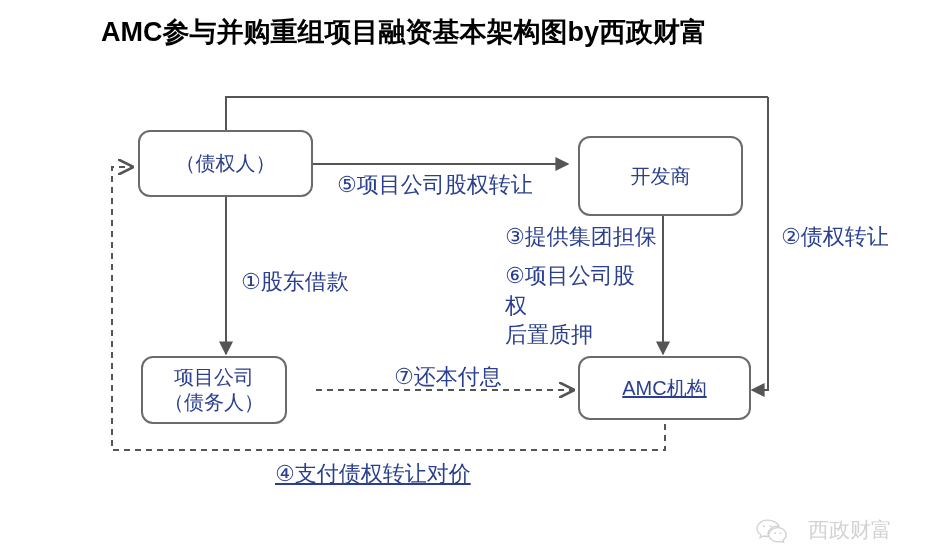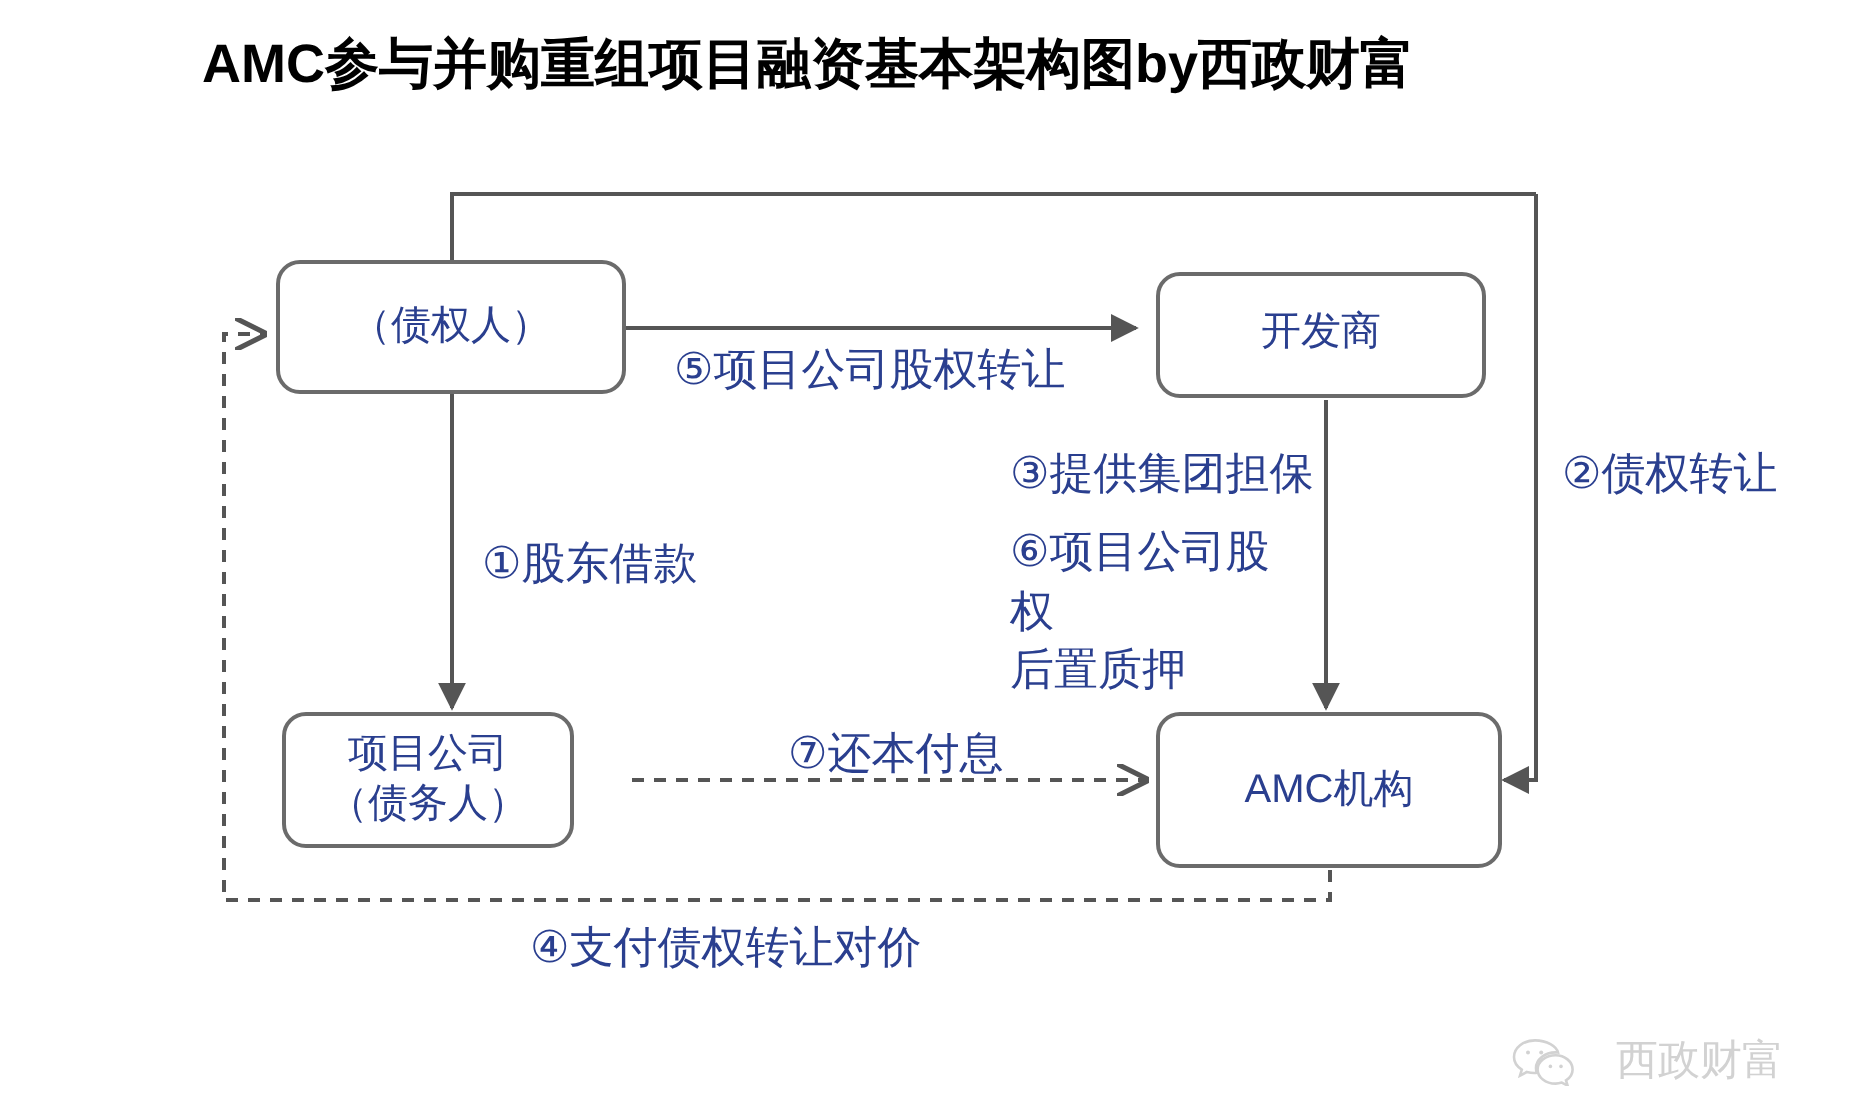--- a/index.html
+++ b/index.html
@@ -104,49 +104,49 @@
 
     <path d="M 316 390 L 573 390" fill="none" stroke="#555555" stroke-width="2" stroke-dasharray="6 5" marker-end="url(#arrow-open)"></path>
 
     <path d="M 665 424 L 665 450 L 112 450 L 112 167 L 132 167" fill="none" stroke="#555555" stroke-width="2" stroke-dasharray="6 5" marker-end="url(#arrow-open)"></path>
   </svg>
 
   <div class="node" style="left:138px; top:130px; width:175px; height:67px;">
     <span class="l2">（债权人）</span>
   </div>
 
-  <div class="node" style="left:578px; top:136px; width:165px; height:63px;font-family:Liberation Mono, monospace;">
+  <div class="node" style="left:578px; top:136px; width:165px; height:80px;">
     <span class="l1">开发商</span>
   </div>
 
   <div class="node" style="left:141px; top:356px; width:146px; height:68px;">
     <span class="l1">项目公司</span>
     <span class="l2">（债务人）</span>
   </div>
 
-  <div class="node" style="left:578px; top:356px; width:173px; height:78px;">
+  <div class="node" style="left:578px; top:356px; width:173px; height:64px;text-decoration:underline;">
     <span class="l1">AMC机构</span>
   </div>
 
   <div class="edge-label" style="left:337px; top:170px;">⑤项目公司股权转让</div>
 
   <div class="edge-label" style="left:241px; top:267px;text-align:center;">①股东借款</div>
 
   <div class="edge-label" style="left:505px; top:222px;">③提供集团担保</div>
 
   <div class="edge-label two-line" style="left:505px; top:261px; width:150px;">
     <span>⑥项目公司股权</span><br>
     <span>后置质押</span>
   </div>
 
   <div class="edge-label" style="left:781px; top:222px;">②债权转让</div>
 
   <div class="edge-label" style="left:394px; top:362px;">⑦还本付息</div>
 
-  <div class="edge-label" style="left:265px; top:459px;">④支付债权转让对价</div>
+  <div class="edge-label" style="left:275px; top:459px;text-decoration:underline;">④支付债权转让对价</div>
 
   <div id="watermark">
     <span>
       <svg width="32" height="25" viewBox="0 0 32 25" xmlns="http://www.w3.org/2000/svg">
         <path d="M11.5 2.2 C5.6 2.2 1 6.0 1 10.5 c0 2.5 1.5 4.8 3.9 6.3 l-0.9 3.0 3.4-1.8
                  c1.2 0.3 2.5 0.5 3.8 0.5 0.4 0 0.8 0 1.2-0.1 -0.3-0.8-0.4-1.6-0.4-2.4
                  0-4.3 4.4-7.8 9.8-7.8 0.4 0 0.8 0 1.2 0.1 C22.3 5.2 17.5 2.2 11.5 2.2 z" fill="none" stroke="#d2d2d2" stroke-width="1.3"></path>
         <circle cx="8.0" cy="8.2" r="1.0" fill="#d2d2d2"></circle>
         <circle cx="14.6" cy="8.2" r="1.0" fill="#d2d2d2"></circle>
         <path d="M21.8 9.6 c-5.0 0-9.0 3.2-9.0 7.1 0 3.9 4.0 7.1 9.0 7.1 1.1 0 2.1-0.2 3.1-0.5

